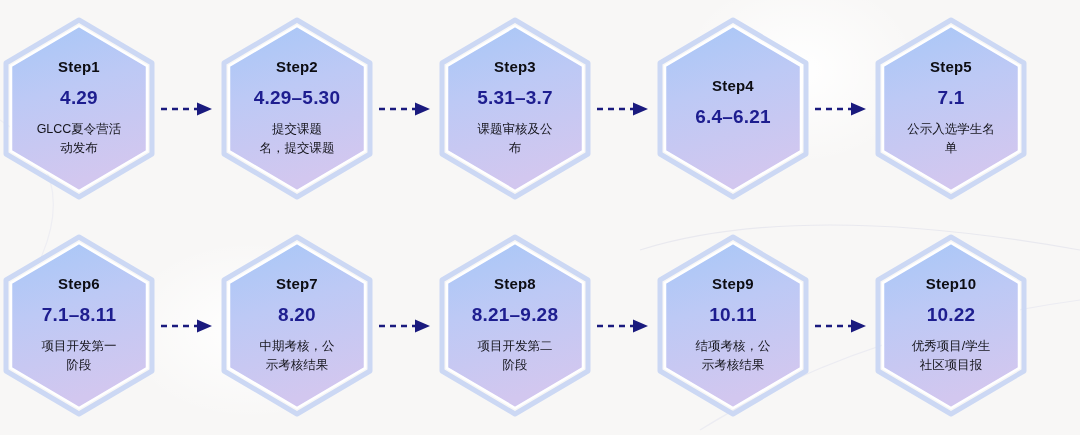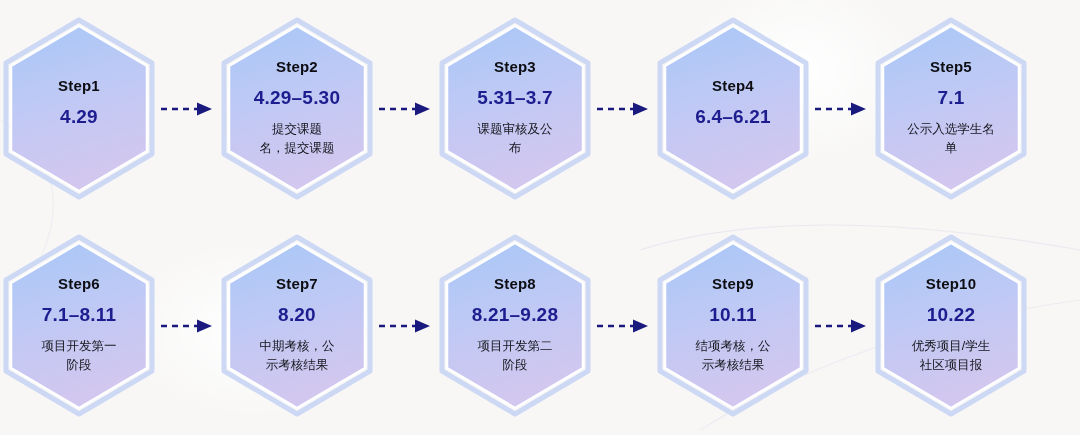--- a/index.html
+++ b/index.html
@@ -143,20 +143,24 @@
             <stop offset="45%" stop-color="#bdc9f5"></stop>
             <stop offset="100%" stop-color="#d2c7ef"></stop>
           </linearGradient>
         </defs>
         <polygon points="79,3 152,46 152,137 79,180 6,137 6,46" fill="none" stroke="#ccd8f4" stroke-width="5" stroke-linejoin="round"></polygon>
         <polygon points="79,9 147,49 147,134 79,174 11,134 11,49" fill="url(#hg1)" stroke="#ffffff" stroke-width="2.5" stroke-linejoin="round"></polygon>
       </svg>
       <div class="hex-content">
         <div class="step-label">Step1</div>
         <div class="step-date">4.29</div>
+        <div class="step-desc">
+          <span>GLCC夏令营活</span><br>
+          <span>动发布</span>
+        </div>
       </div>
     </div>
 
     <div class="arrow">
       <svg width="58" height="14" viewBox="0 0 58 14" xmlns="http://www.w3.org/2000/svg">
         <line x1="2" y1="7" x2="38" y2="7" stroke="#1a1a7e" stroke-width="2.4" stroke-dasharray="6 5"></line>
         <polygon points="38,0.5 53,7 38,13.5" fill="#1a1a7e"></polygon>
       </svg>
     </div>
 

